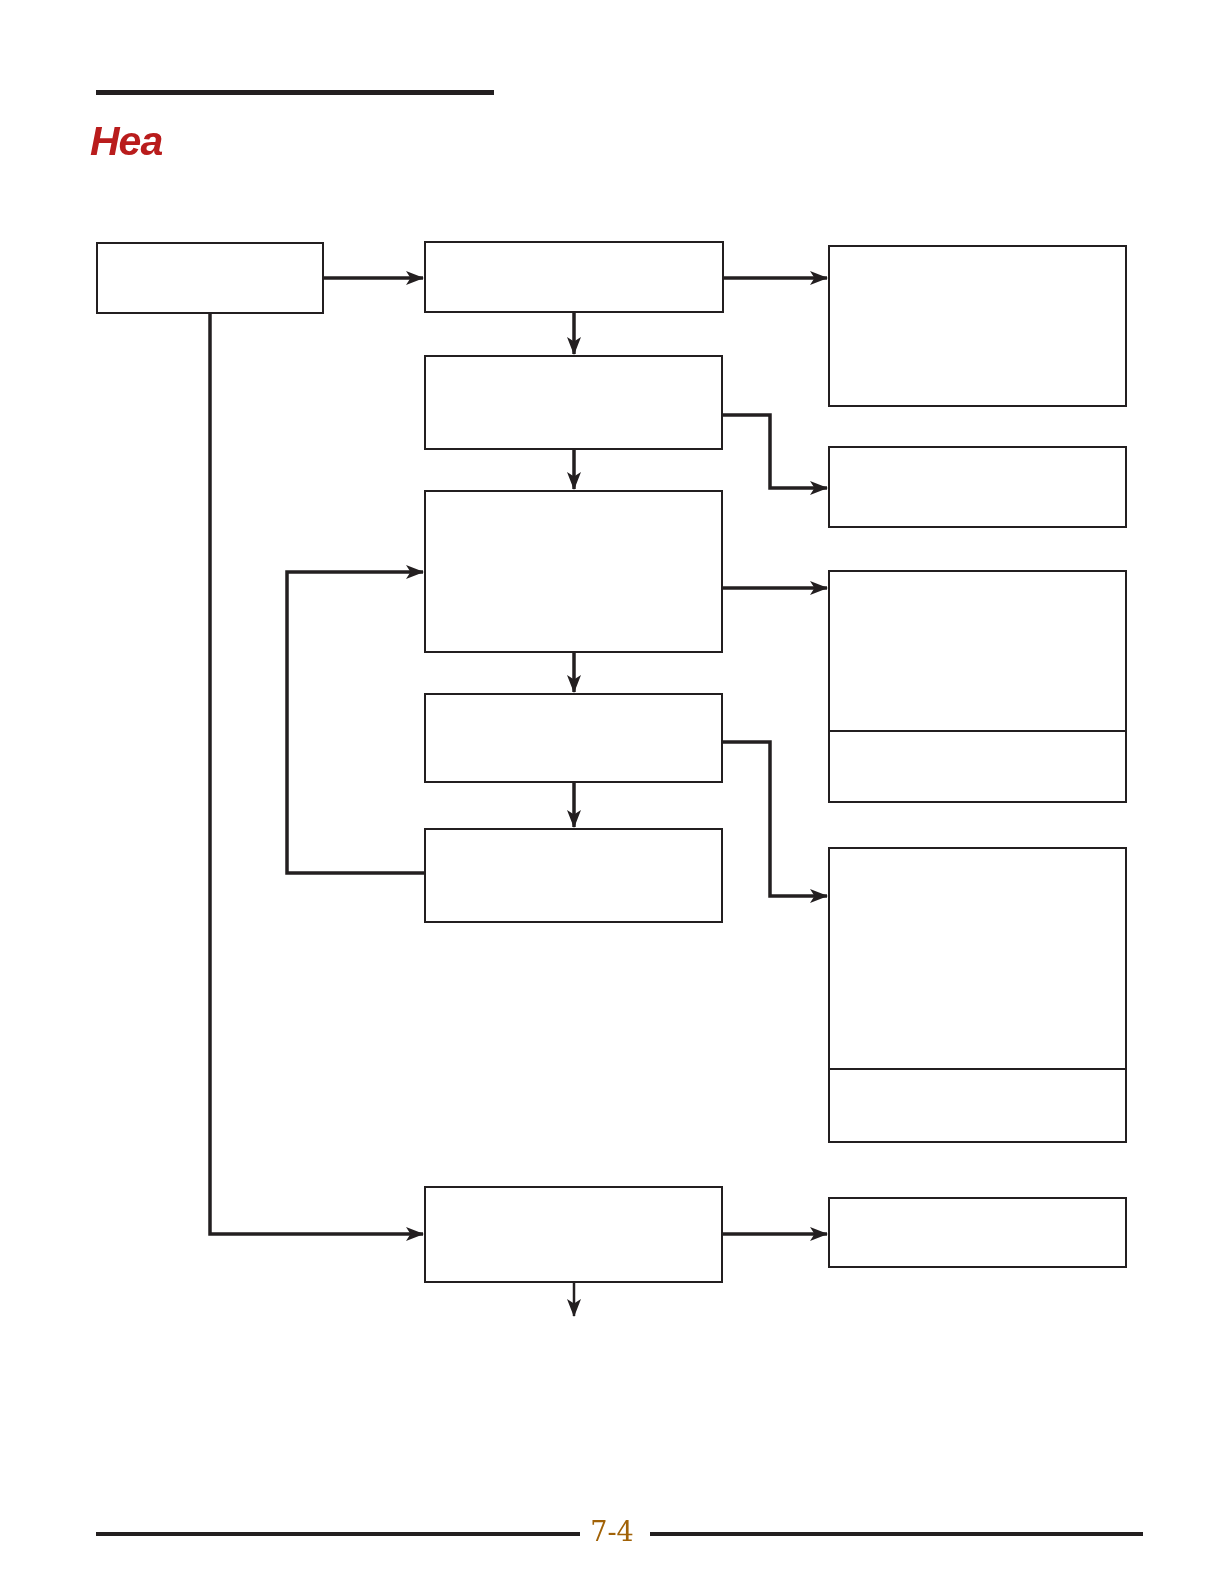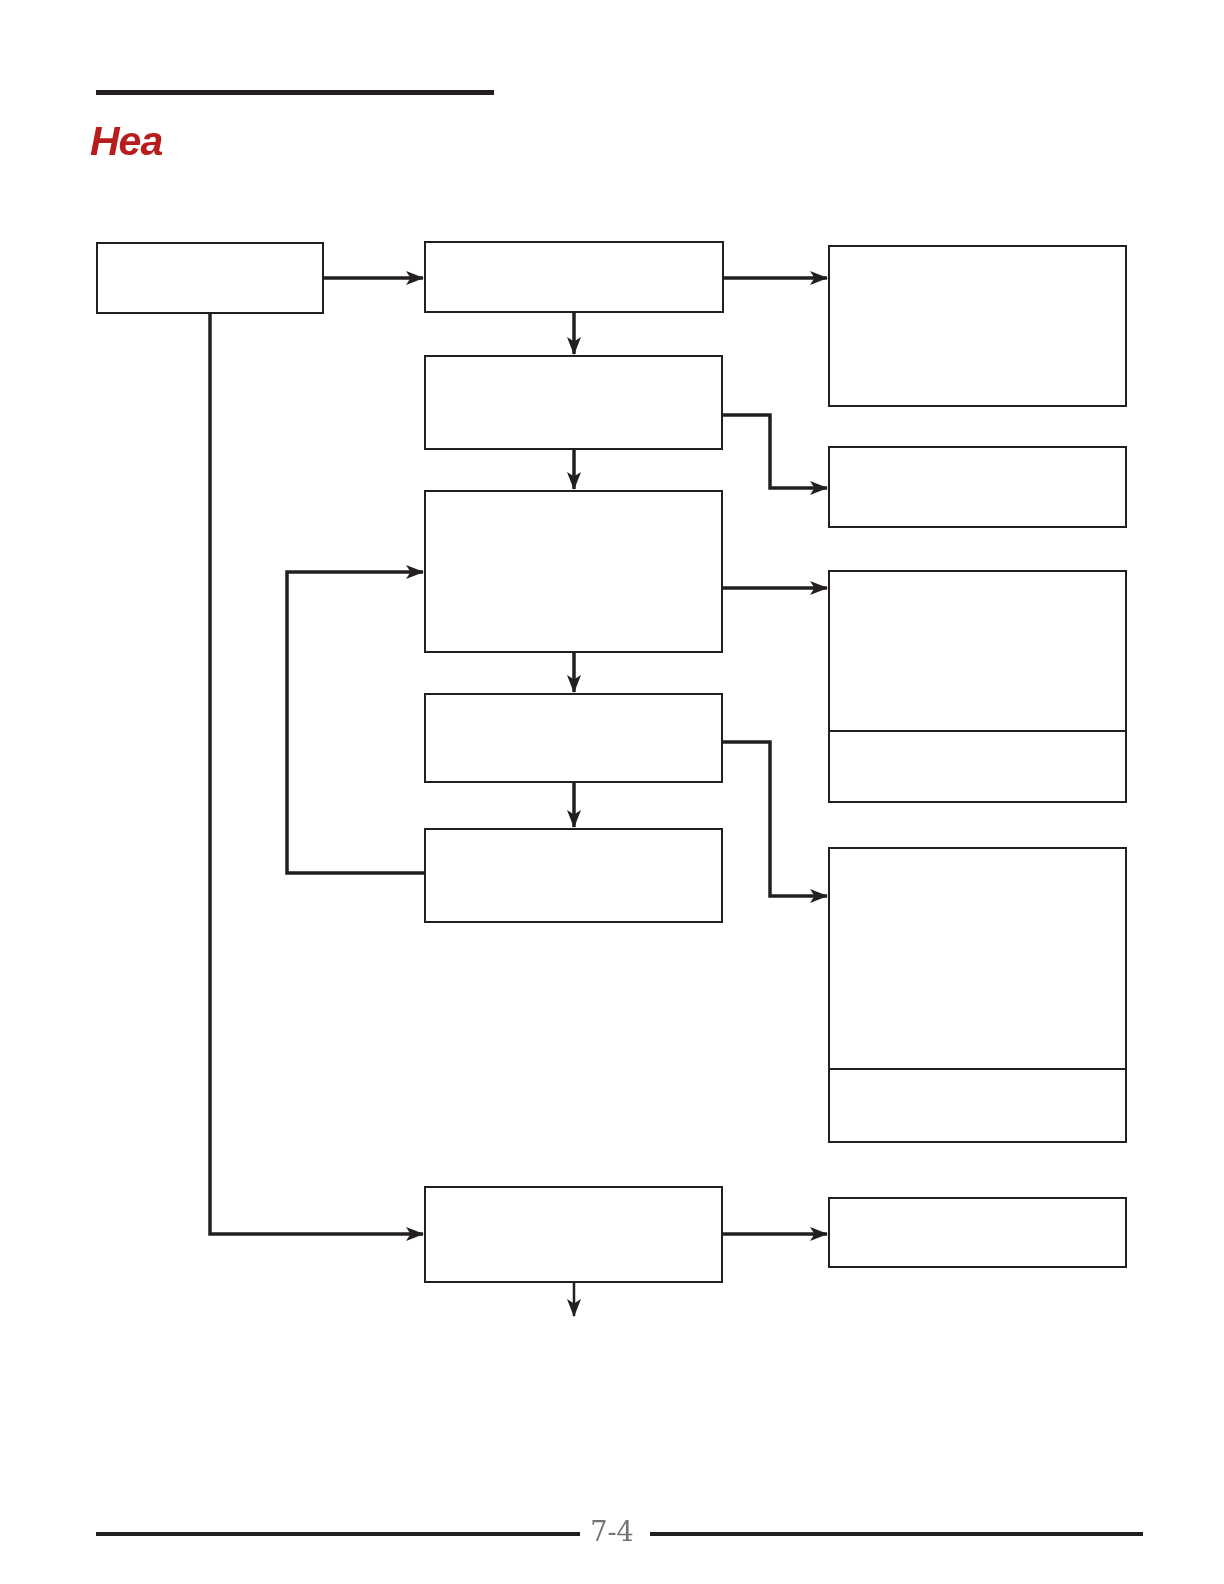--- a/index.html
+++ b/index.html
@@ -70,21 +70,21 @@
   }
   .footer-line.left  { left: 96px;  width: 484px; }
   .footer-line.right { left: 650px; width: 493px; }
   .page-number {
     position: absolute;
     left: 562px; top: 1516px;
     width: 100px;
     text-align: center;
     font-family: "DejaVu Serif", "Liberation Serif", serif;
     font-size: 27px;
-    color: #737373;
+    color: #a16207;
   }
 </style>
 </head>
 <body>
 
 <div class="page">
 
   <div class="header-rule"></div>
   <h1 class="page-title">Hea</h1>
 

